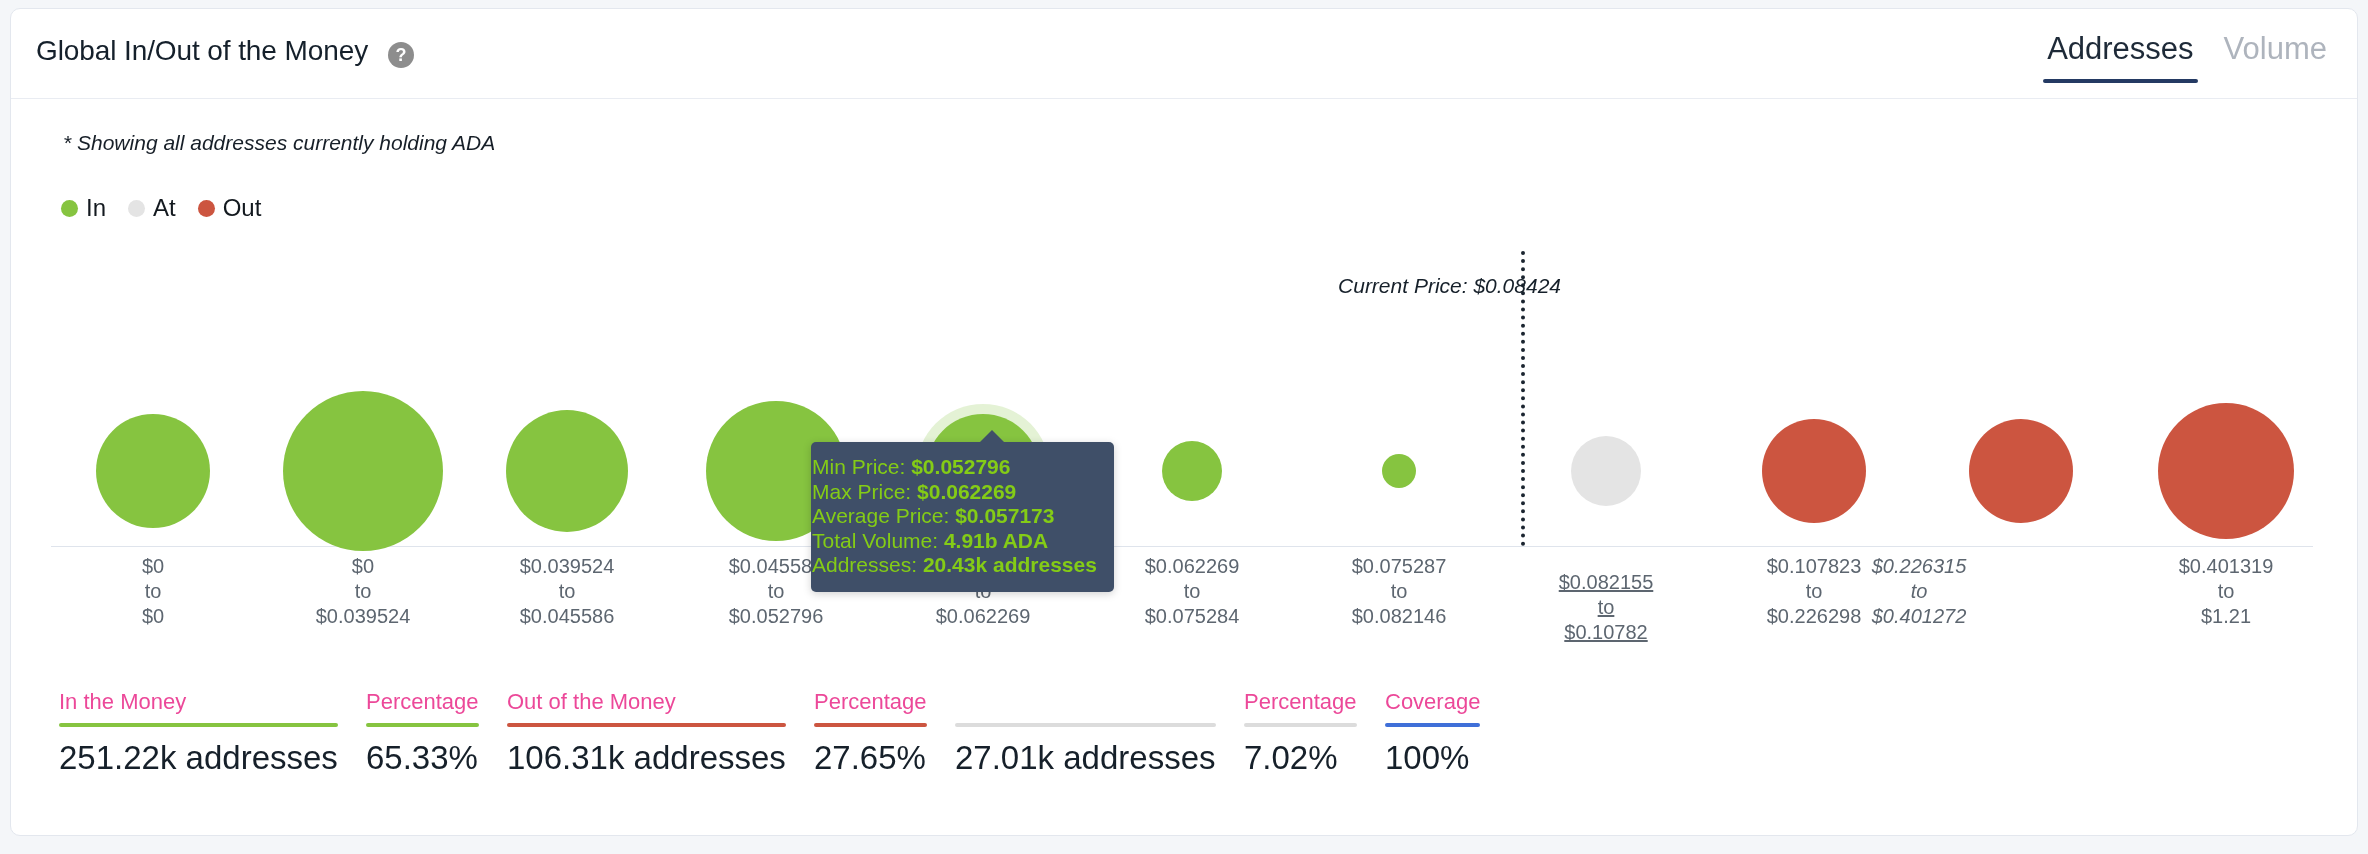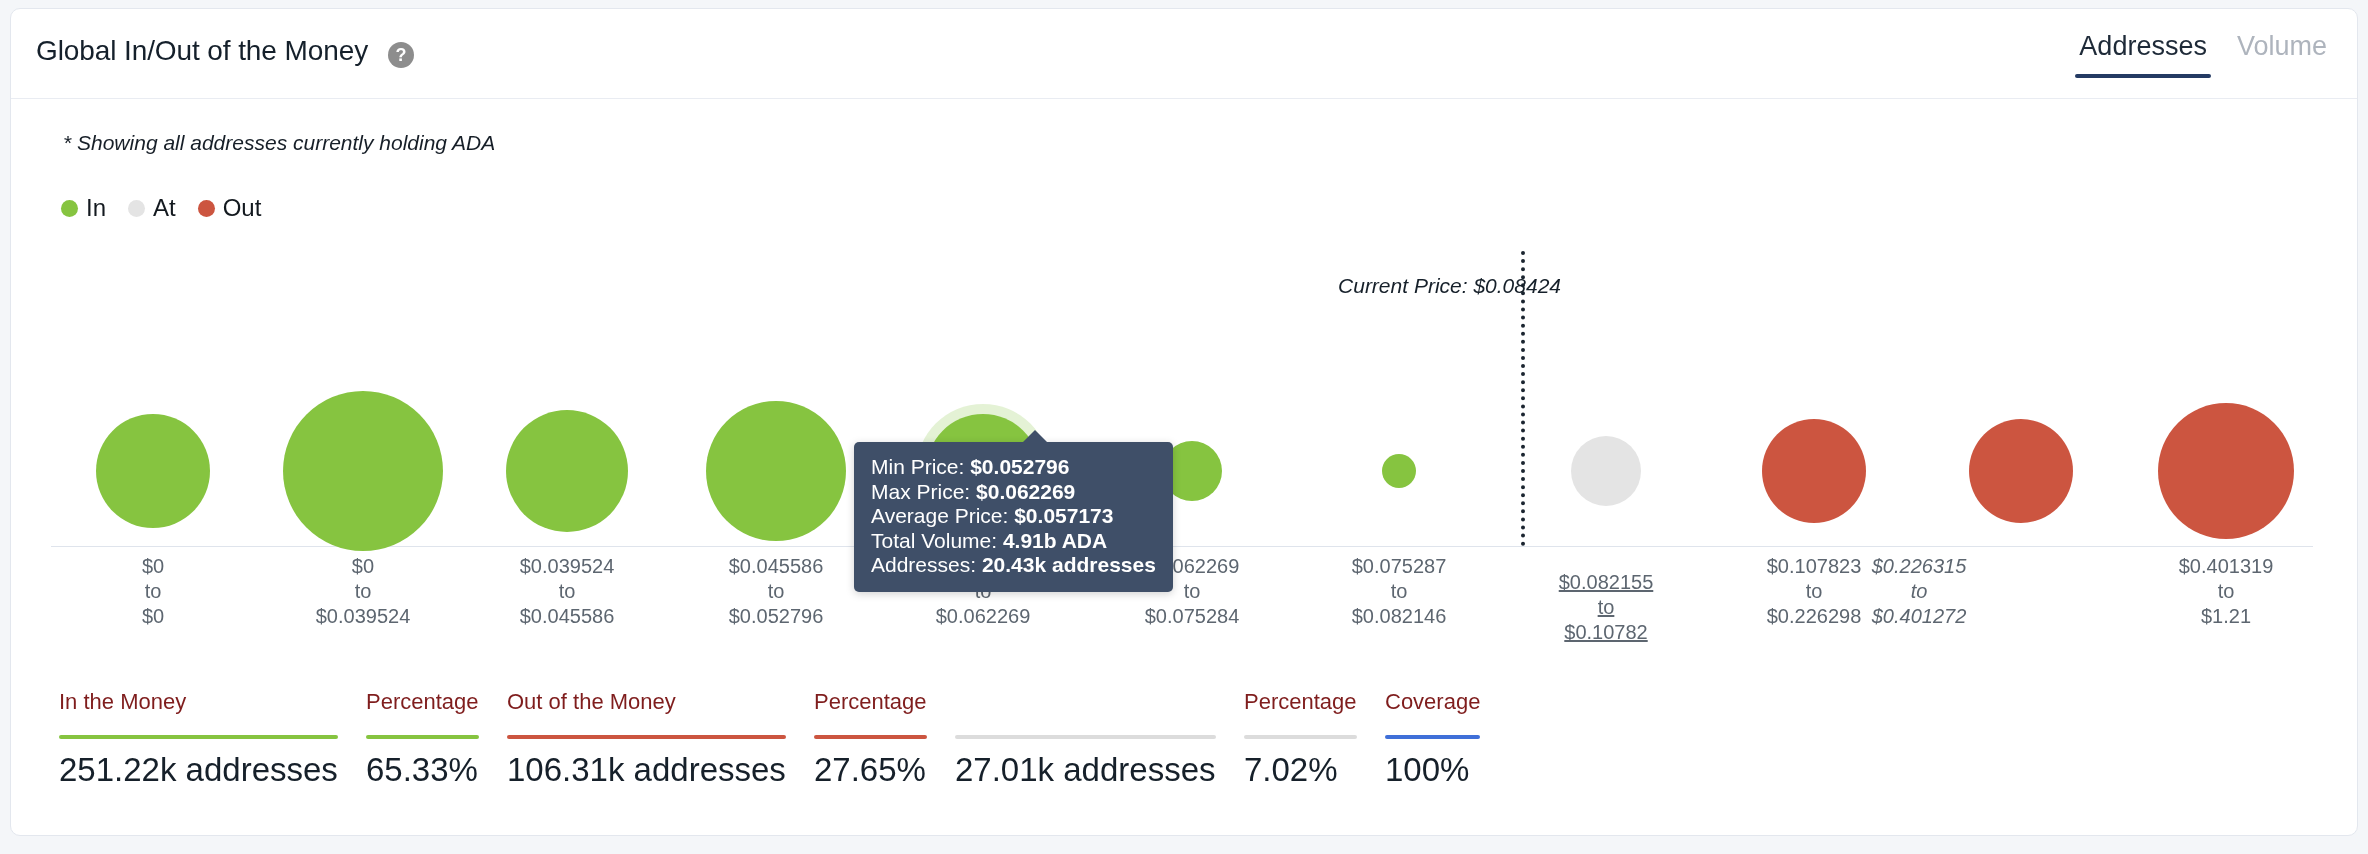--- a/index.html
+++ b/index.html
@@ -55,21 +55,21 @@
   }
   .tabs {
     position: absolute;
     right: 26px; top: 18px;
     display: flex;
     align-items: flex-start;
     gap: 22px;
   }
   .tab {
     position: relative;
-    font-size: 27px;
+    font-size: 31px;
     padding: 4px 4px 16px 4px;
     color: #aeb4bd;
     cursor: pointer;
     white-space: nowrap;
   }
   .tab.active { color: #1e2a38; }
   .tab.active::after {
     content: "";
     position: absolute;
     left: 0; right: 0; bottom: 0;
@@ -157,29 +157,28 @@
     color: #5d6670;
     line-height: 25px;
     transform: translateX(-50%);
     white-space: nowrap;
   }
   
   .tooltip {
     position: absolute;
     left: 800px; top: 433px;
     background: #3f4f68;
-    color: #ffffff;
+    color: #84cc16;
     border-radius: 5px;
-    padding: 13px 17px 14px 17px;
+    padding: 13px 17px 14px 1px;
     font-size: 21px;
     line-height: 24.5px;
     box-shadow: 0 2px 8px rgba(0,0,0,0.18);
     white-space: nowrap;
     z-index: 20;
-    margin-left: 43px;
   }
   .tooltip .arrow {
     position: absolute;
     top: -12px; left: 168px;
     width: 0; height: 0;
     border-left: 13px solid transparent;
     border-right: 13px solid transparent;
     border-bottom: 13px solid #3f4f68;
   }
   .tt-row { display: block; }
@@ -189,22 +188,22 @@
   .stats {
     position: absolute;
     left: 48px; top: 680px;
     display: flex;
     align-items: flex-end;
     gap: 0px;
   }
   .stat { margin-right: 28px; }
   .stat-label {
     font-size: 22px;
-    color: #7f1d1d;
-    padding-bottom: 20px;
+    color: #ec4899;
+    padding-bottom: 8px;
     white-space: nowrap;
   }
   .stat-rule {
     height: 4px;
     border-radius: 2px;
     margin-bottom: 12px;
   }
   .stat-value {
     font-size: 33px;
     color: #16202a;

